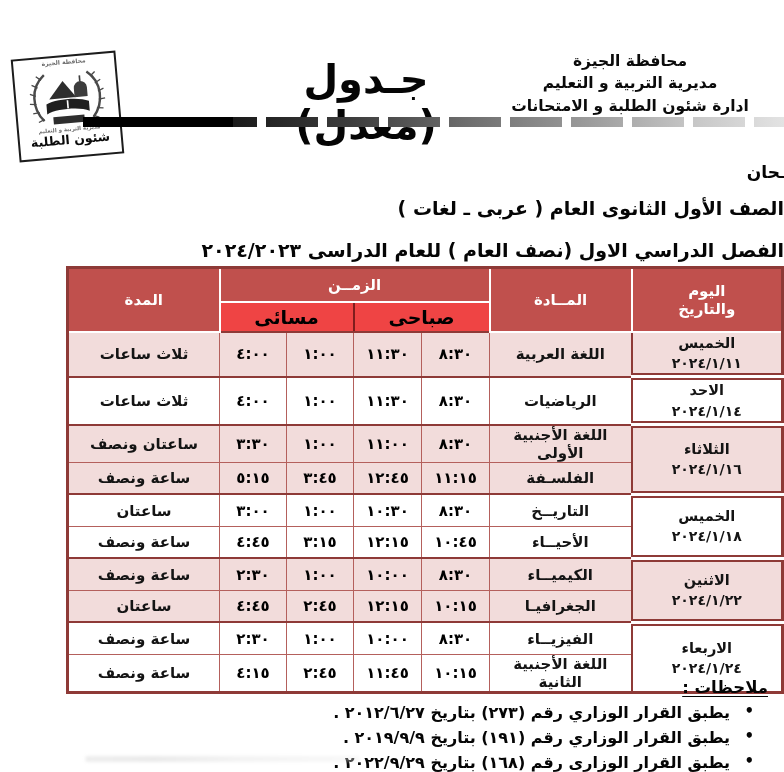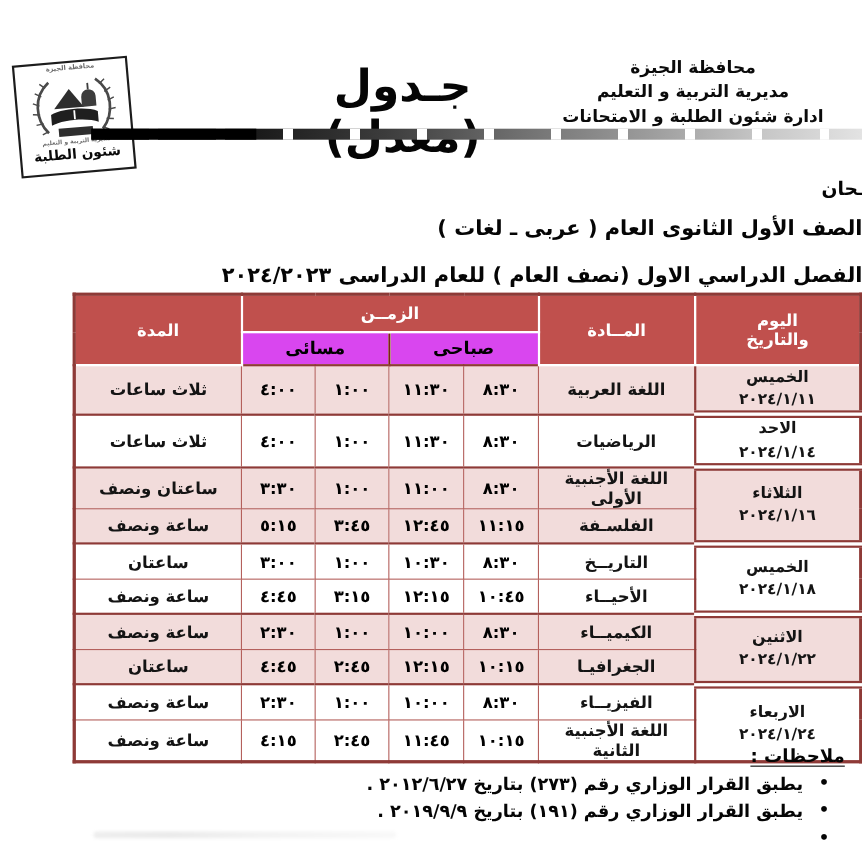--- a/index.html
+++ b/index.html
@@ -44,21 +44,21 @@
     border-collapse:collapse; table-layout:fixed;
     border:3px solid #8e3a37;
   }
   .sched th, .sched td {
     text-align:center; vertical-align:middle; font-weight:bold; overflow:hidden;
   }
   .sched thead tr.hr1 { height:34px; }
   .sched thead tr.hr2 { height:30px; }
   .sched tbody tr { height:32px; }
   th.red { background:#c0504d; color:#fff; border:2px solid #ffffff; font-size:15px; line-height:1.2; }
-  th.sub { background:#d946ef; color:#000; border:2px solid #ffffff; border-bottom:2px solid #8e3a37; font-size:16px; }
+  th.sub { background:#ef4444; color:#000; border:2px solid #ffffff; border-bottom:2px solid #8e3a37; font-size:19px; }
   th.sub.morn { border-left:2px solid #7f1d1d; }
   th.sub.even { border-right:2px solid #b4605c; }
   .sched td { border:1px solid #b4605c; font-size:15px; color:#141414; }
   .sched td.time { color:#000000; }
   .sched tr td.gt { border-top:2px solid #8e3a37; }
   .sched td.day { border:2px solid #8e3a37; font-size:14.5px; line-height:1.4; }
   .sched td.day.gap { border-top:7px double #8e3a37; }
   .sched td.pk { background:#f2dcdb; }
   .day-date { font-size:14px; }
   
@@ -264,18 +264,19 @@
       <li>
         <span class="bullet">•</span>
         <span>يطبق القرار الوزاري رقم (٢٧٣) بتاريخ ٢٠١٢/٦/٢٧ .</span>
       </li>
       <li>
         <span class="bullet">•</span>
         <span>يطبق القرار الوزاري رقم (١٩١) بتاريخ ٢٠١٩/٩/٩ .</span>
       </li>
       <li>
         <span class="bullet">•</span>
+        <span>يطبق القرار الوزارى رقم (١٦٨) بتاريخ ٢٠٢٢/٩/٢٩ .</span>
       </li>
     </ul>
   </div>
 
   <div class="smudge"></div>
 </div>
 
 </body></html>

